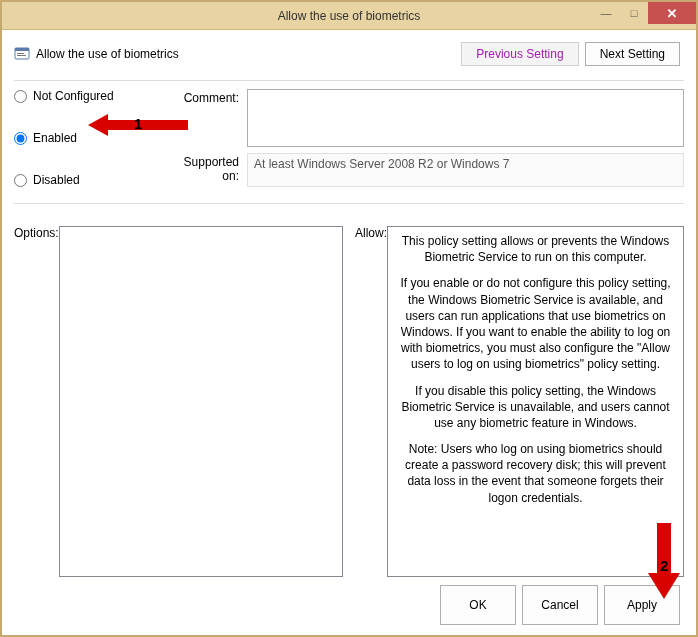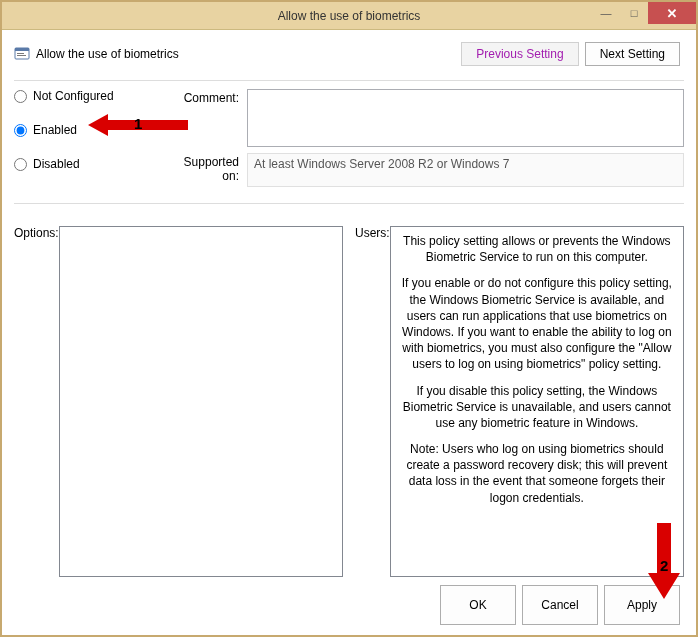--- a/index.html
+++ b/index.html
@@ -95,21 +95,21 @@
   .hr { border: none; border-top: 1px solid #ddd; margin: 4px 0 8px 0; }
   .config-row {
     display: flex;
     gap: 10px;
     margin-bottom: 6px;
   }
   .radio-col {
     width: 140px;
     display: flex;
     flex-direction: column;
-    gap: 20px;
+    gap: 28px;
     padding-top: 0px;
     position: relative;
   }
   .radio-item {
     display: flex;
     align-items: center;
     gap: 6px;
     font-size: 12px;
   }
   .radio-item input { margin:0; }
@@ -262,21 +262,21 @@
   </div>
 
   <hr class="hr">
 
   <div class="lower">
     <div class="lower-col">
       <div class="lower-label">Options:</div>
       <div class="box"></div>
     </div>
     <div class="lower-col">
-      <div class="lower-label">Users:</div>
+      <div class="lower-label">Allow:</div>
       <div class="box">
         <p>This policy setting allows or prevents the Windows Biometric Service to run on this computer.</p>
         <p>If you enable or do not configure this policy setting, the Windows Biometric Service is available, and users can run applications that use biometrics on Windows. If you want to enable the ability to log on with biometrics, you must also configure the "Allow users to log on using biometrics" policy setting.</p>
         <p>If you disable this policy setting, the Windows Biometric Service is unavailable, and users cannot use any biometric feature in Windows.</p>
         <p>Note: Users who log on using biometrics should create a password recovery disk; this will prevent data loss in the event that someone forgets their logon credentials.</p>
       </div>
     </div>
   </div>
 
   <div class="footer">

